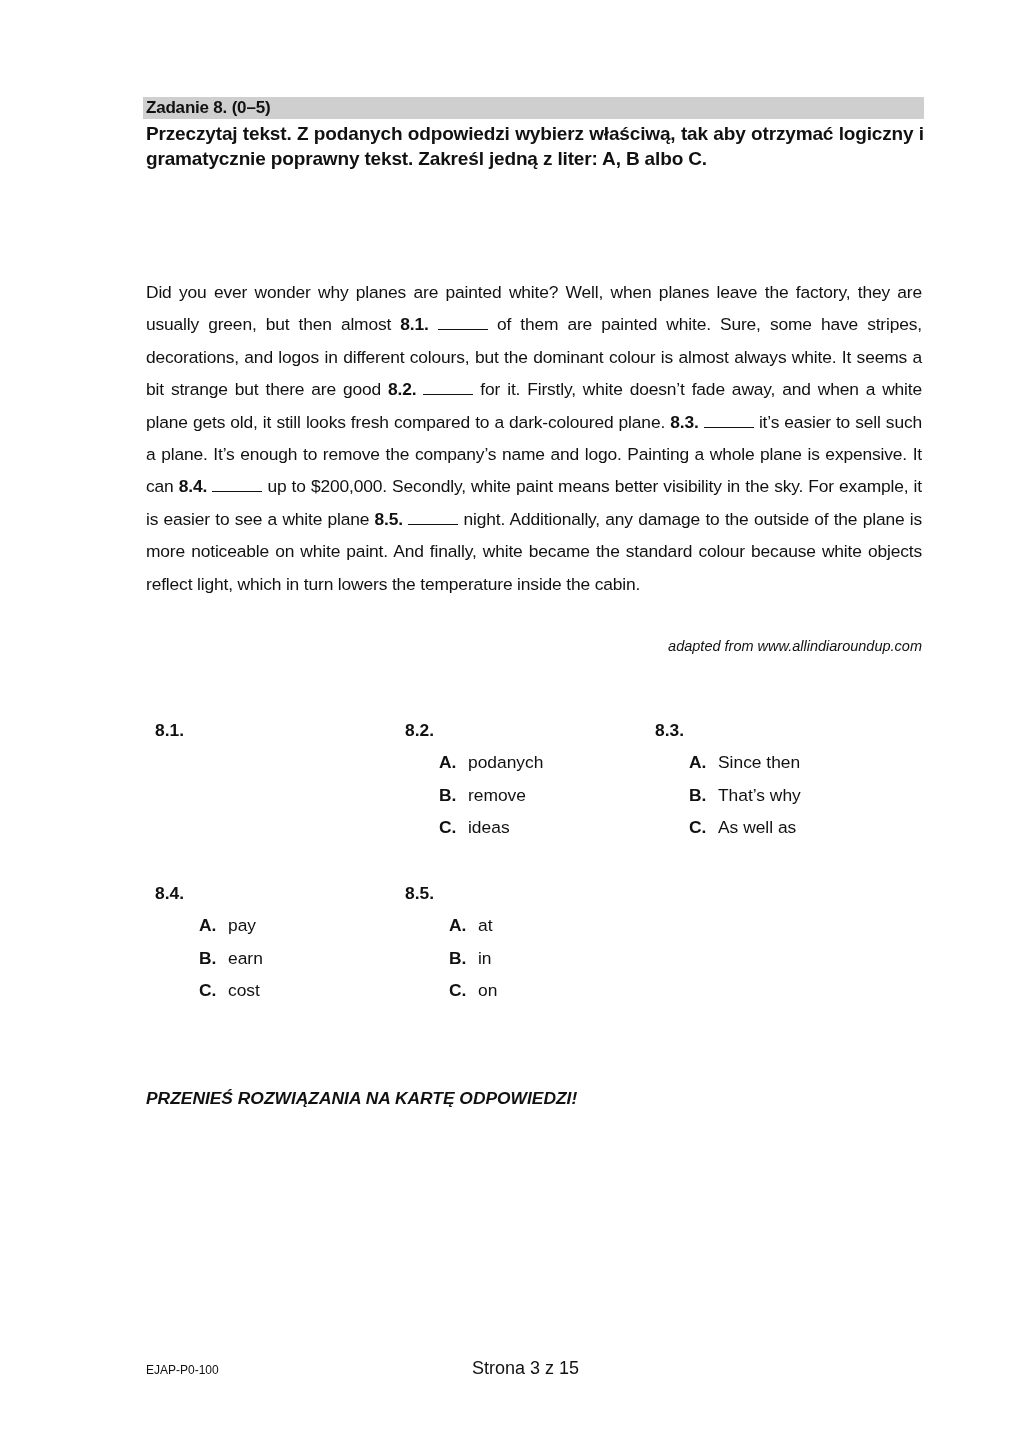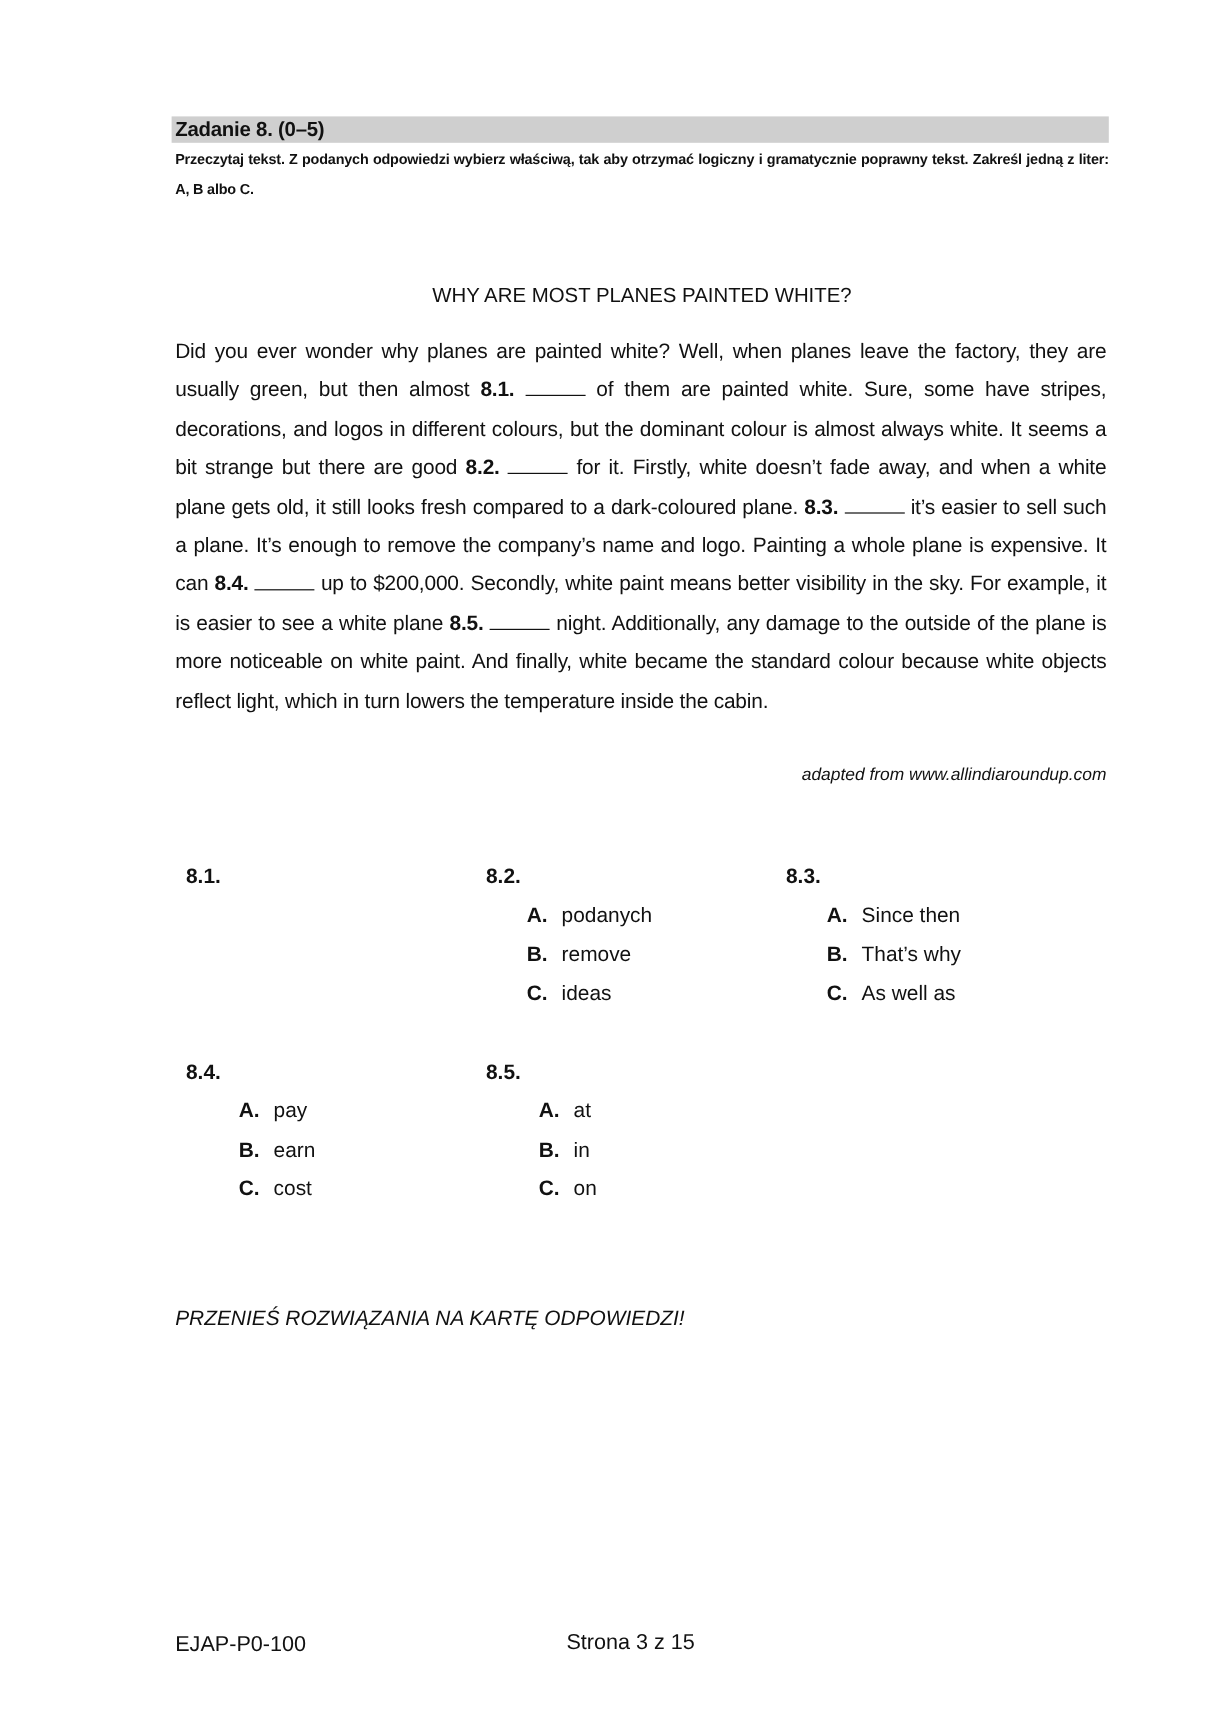--- a/index.html
+++ b/index.html
@@ -1,21 +1,21 @@
 <!DOCTYPE html>
 <html><head>
   <meta charset="utf-8">
   <style>
     html, body { margin: 0; padding: 0; background: #ffffff; }
     body { width: 1018px; height: 1440px; position: relative; font-family: "Liberation Sans", sans-serif; color: #111; }
     .page { position: absolute; left: 0; top: 0; width: 1018px; height: 1396px; }
 
     .task-header { position: absolute; left: 143px; top: 97px; width: 781px; height: 22px; background: #cfcfcf; }
     .task-title { position: absolute; left: 146px; top: 98px; font-size: 17px; font-weight: bold; line-height: 20px; letter-spacing: -0.2px; }
-    .instruction { position: absolute; left: 146px; top: 121px; width: 778px; font-size: 12px; font-weight: bold; line-height: 25px; letter-spacing: -0.15px; text-align: justify; }
+    .instruction { position: absolute; left: 146px; top: 121px; width: 778px; font-size: 19px; font-weight: bold; line-height: 25px; letter-spacing: -0.15px; text-align: justify; }
 
     .text-title { position: absolute; left: 146px; top: 236px; width: 778px; text-align: center; font-size: 17px; line-height: 22px; }
 
     .passage { position: absolute; left: 146px; top: 276px; width: 776px; font-size: 17.4px; line-height: 32.4px; text-align: justify; letter-spacing: -0.15px; }
     .passage b { font-weight: bold; }
     .gap { display: inline-block; width: 50px; border-bottom: 1.5px solid #111; height: 14px; vertical-align: baseline; }
 
     .source { position: absolute; right: 96px; top: 637px; font-size: 14.5px; font-style: italic; line-height: 18px; }
 
     .q { position: absolute; font-size: 17.4px; line-height: 32.4px; }
@@ -23,35 +23,34 @@
     .opt { display: block; white-space: nowrap; }
     .opt .letter { font-weight: bold; display: inline-block; width: 29px; }
     .q1 { left: 155px; top: 714px; }
     .q2 { left: 405px; top: 714px; }
     .q3 { left: 655px; top: 714px; }
     .q4 { left: 155px; top: 877px; }
     .q5 { left: 405px; top: 877px; }
     .q1 .opts, .q2 .opts, .q3 .opts { margin-left: 34px; }
     .q4 .opts, .q5 .opts { margin-left: 44px; }
 
-    .transfer { position: absolute; left: 146px; top: 1087px; font-size: 17.4px; font-weight: normal; font-style: italic; line-height: 22px; }
+    .transfer { position: absolute; left: 146px; top: 1087px; font-size: 17.4px; font-weight: bold; font-style: italic; line-height: 22px; }
 
-    .footer-code { position: absolute; left: 146px; top: 1361px; font-size: 18px; line-height: 18px; }
+    .footer-code { position: absolute; left: 146px; top: 1361px; font-size: 12px; line-height: 18px; }
     .footer-page { position: absolute; left: 472px; top: 1357px; font-size: 18px; line-height: 22px; }
   </style>
 </head>
 <body>
 
 <div class="page">
 
   <div class="task-header"></div>
   <div class="task-title">Zadanie 8. (0–5)</div>
   <div class="instruction">Przeczytaj tekst. Z podanych odpowiedzi wybierz właściwą, tak aby otrzymać logiczny i gramatycznie poprawny tekst. Zakreśl jedną z liter: A, B albo C.</div>
 
-  <div class="text-title">WHY ARE MOST PLANES PAINTED WHITE?</div>
 
   <div class="passage">
     <span>Did you ever wonder why planes are painted white? Well, when planes leave the factory, they are usually green, but then almost </span><b>8.1.</b> <span class="gap"></span><span> of them are painted white. Sure, some have stripes, decorations, and logos in different colours, but the dominant colour is almost always white. It seems a bit strange but there are good </span><b>8.2.</b> <span class="gap"></span><span> for it. Firstly, white doesn’t fade away, and when a white plane gets old, it still looks fresh compared to a dark-coloured plane. </span><b>8.3.</b> <span class="gap"></span><span> it’s easier to sell such a plane. It’s enough to remove the company’s name and logo. Painting a whole plane is expensive. It can </span><b>8.4.</b> <span class="gap"></span><span> up to $200,000. Secondly, white paint means better visibility in the sky. For example, it is easier to see a white plane </span><b>8.5.</b> <span class="gap"></span><span> night. Additionally, any damage to the outside of the plane is more noticeable on white paint. And finally, white became the standard colour because white objects reflect light, which in turn lowers the temperature inside the cabin.</span>
   </div>
 
   <div class="source">adapted from www.allindiaroundup.com</div>
 
   <div class="q q1">
     <span class="q-num">8.1.</span>
   </div>

